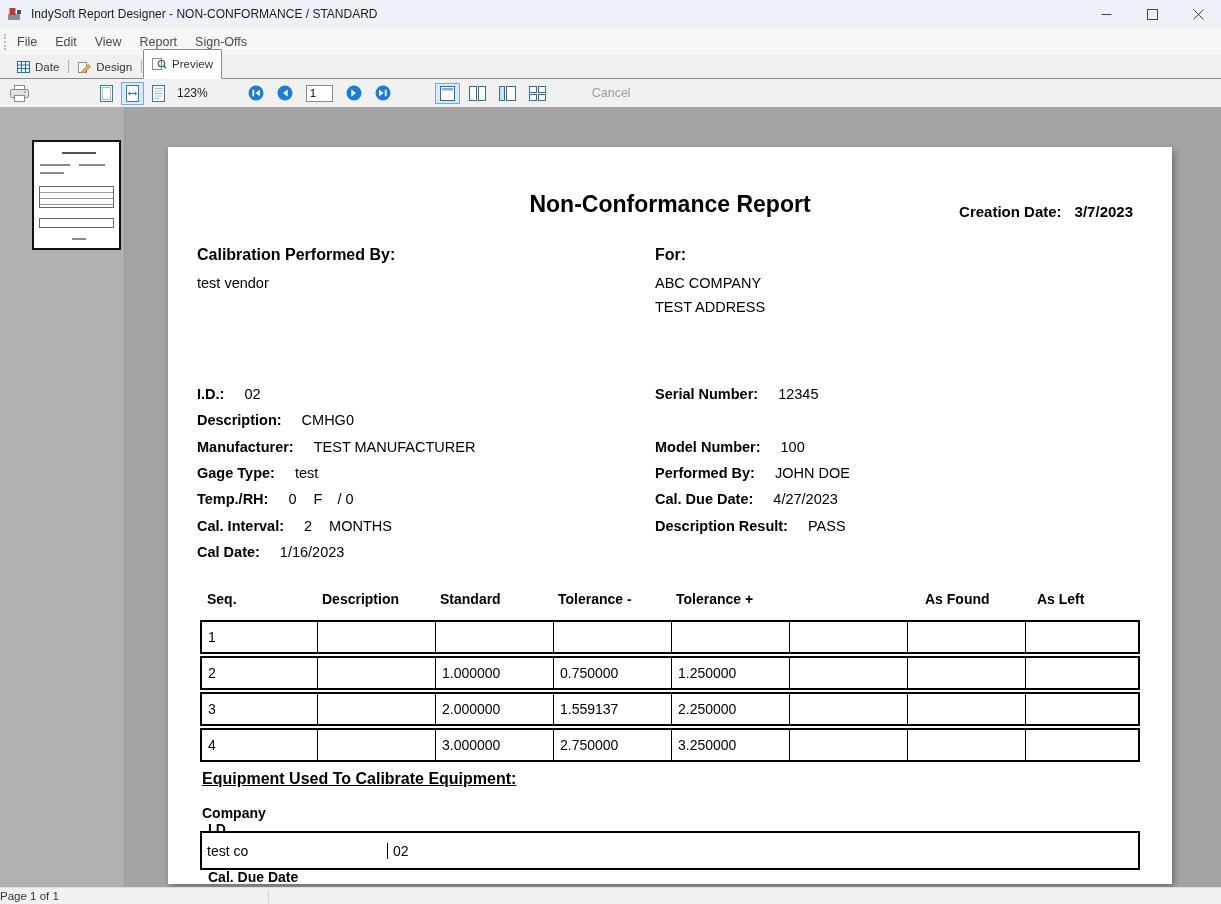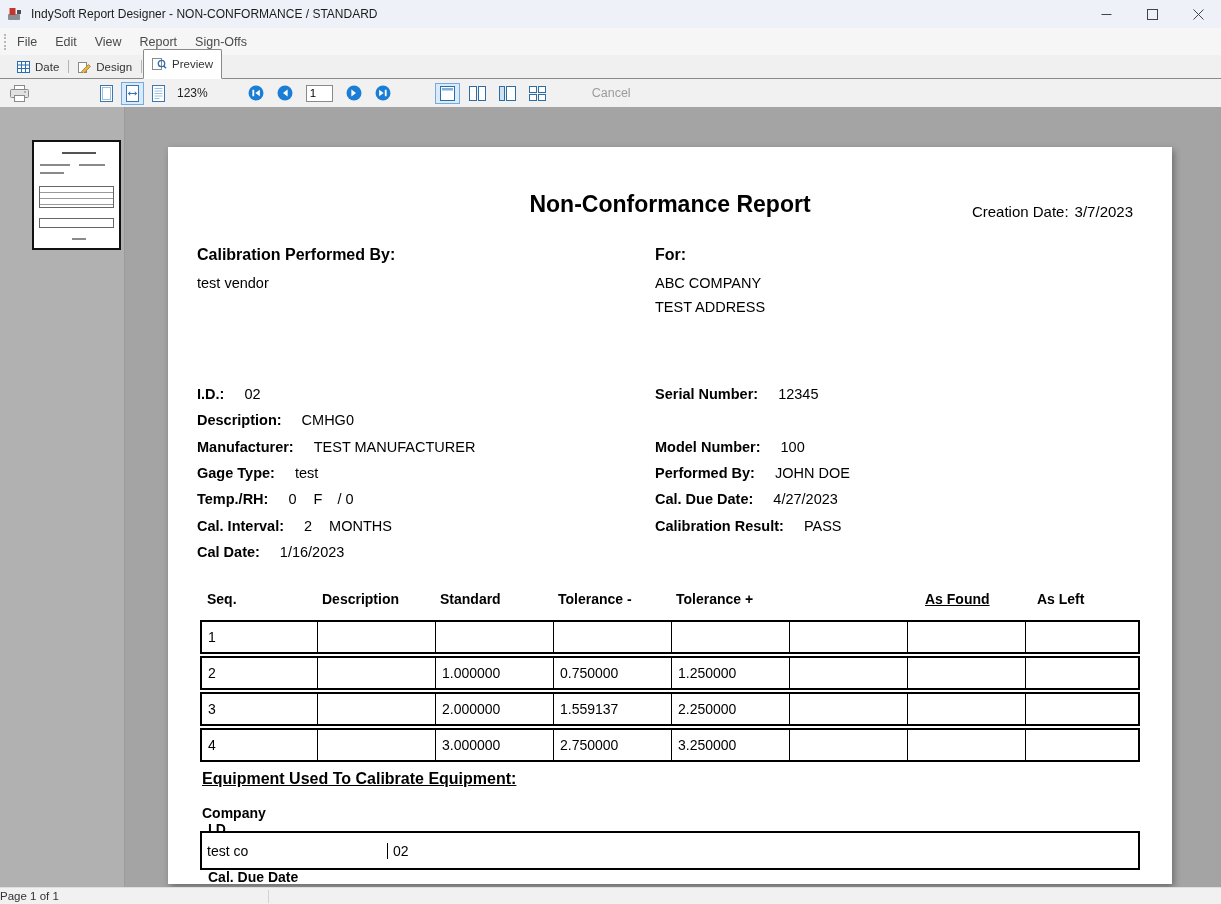--- a/index.html
+++ b/index.html
@@ -65,43 +65,43 @@
   .t-t2 { position:absolute; left:5px; right:5px; top:76px; height:10px; border:1px solid #666; }
   .t-foot { left:38px; width:14px; top:96px; }
 
   .preview { flex:1; background:#a4a4a4; position:relative; overflow:hidden; }
   .page { position:absolute; left:43px; top:40px; width:1004px; height:737px;
     background:#fff; box-shadow:2px 3px 7px rgba(0,0,0,0.35); overflow:hidden; color:#000; }
 
   
   .rpt-title { position:absolute; top:44px; left:0; width:100%; text-align:center;
     font-size:23px; font-weight:bold; }
-  .creation { position:absolute; top:56px; right:39px; display:flex; gap:6px;
-    font-size:15px; font-weight:normal; }
+  .creation { position:absolute; top:56px; right:39px; display:flex; gap:13px;
+    font-size:15px; font-weight:bold; }
   .blk-lbl { position:absolute; font-size:16px; font-weight:bold; }
   .blk-val { position:absolute; font-size:14.5px; }
   .cpb-l { left:29px; top:99px; }
   .cpb-v { left:29px; top:128px; }
   .for-l { left:487px; top:99px; }
   .for-1 { left:487px; top:128px; }
   .for-2 { left:487px; top:152px; }
 
   .fields { position:absolute; top:234px; display:flex; flex-direction:column; }
   .fields.fleft { left:29px; }
   .fields.fright { left:487px; }
   .frow { height:26.3px; display:flex; align-items:center; font-size:14.5px; }
   .frow .lbl { font-weight:bold; }
   .frow .val { margin-left:20px; }
   .frow .unit { margin-left:17px; }
   .frow .unit2 { margin-left:15px; }
 
   .mhead { position:absolute; left:32px; top:444px; width:940px; display:flex;
     font-weight:bold; font-size:14px; }
   .mhead span { padding-left:7px; }
-  .mhead .hc6 { padding-left:20px;text-decoration:underline; }
+  .mhead .hc6 { padding-left:20px; }
   .mhead .hc7 { padding-left:14px; }
   .mrows { position:absolute; left:32px; top:473px; width:940px; }
   .mrow { display:flex; height:34px; border:2px solid #000; margin-bottom:2px; background:#fff; }
   .mcell { border-left:1px solid #000; display:flex; align-items:center;
     padding-left:6px; font-size:14px; }
   .mcell:first-child { border-left:none; }
   .c0 { width:115px; } .c1,.c2,.c3,.c4,.c5,.c6 { width:118px; } .c7 { flex:1; }
 
   .eq-title { position:absolute; left:34px; top:623px; font-size:16px; font-weight:bold;
     text-decoration:underline; }
@@ -365,21 +365,21 @@
         </div>
         <div class="frow">
           <span class="lbl">Performed By:</span>
           <span class="val">JOHN DOE</span>
         </div>
         <div class="frow">
           <span class="lbl">Cal. Due Date:</span>
           <span class="val">4/27/2023</span>
         </div>
         <div class="frow">
-          <span class="lbl">Calibration Result:</span>
+          <span class="lbl">Description Result:</span>
           <span class="val">PASS</span>
         </div>
       </div>
 
       <div class="mhead">
         <span class="c0 hc0">Seq.</span>
         <span class="c1 hc1">Description</span>
         <span class="c2 hc2">Standard</span>
         <span class="c3 hc3">Tolerance -</span>
         <span class="c4 hc4">Tolerance +</span>

